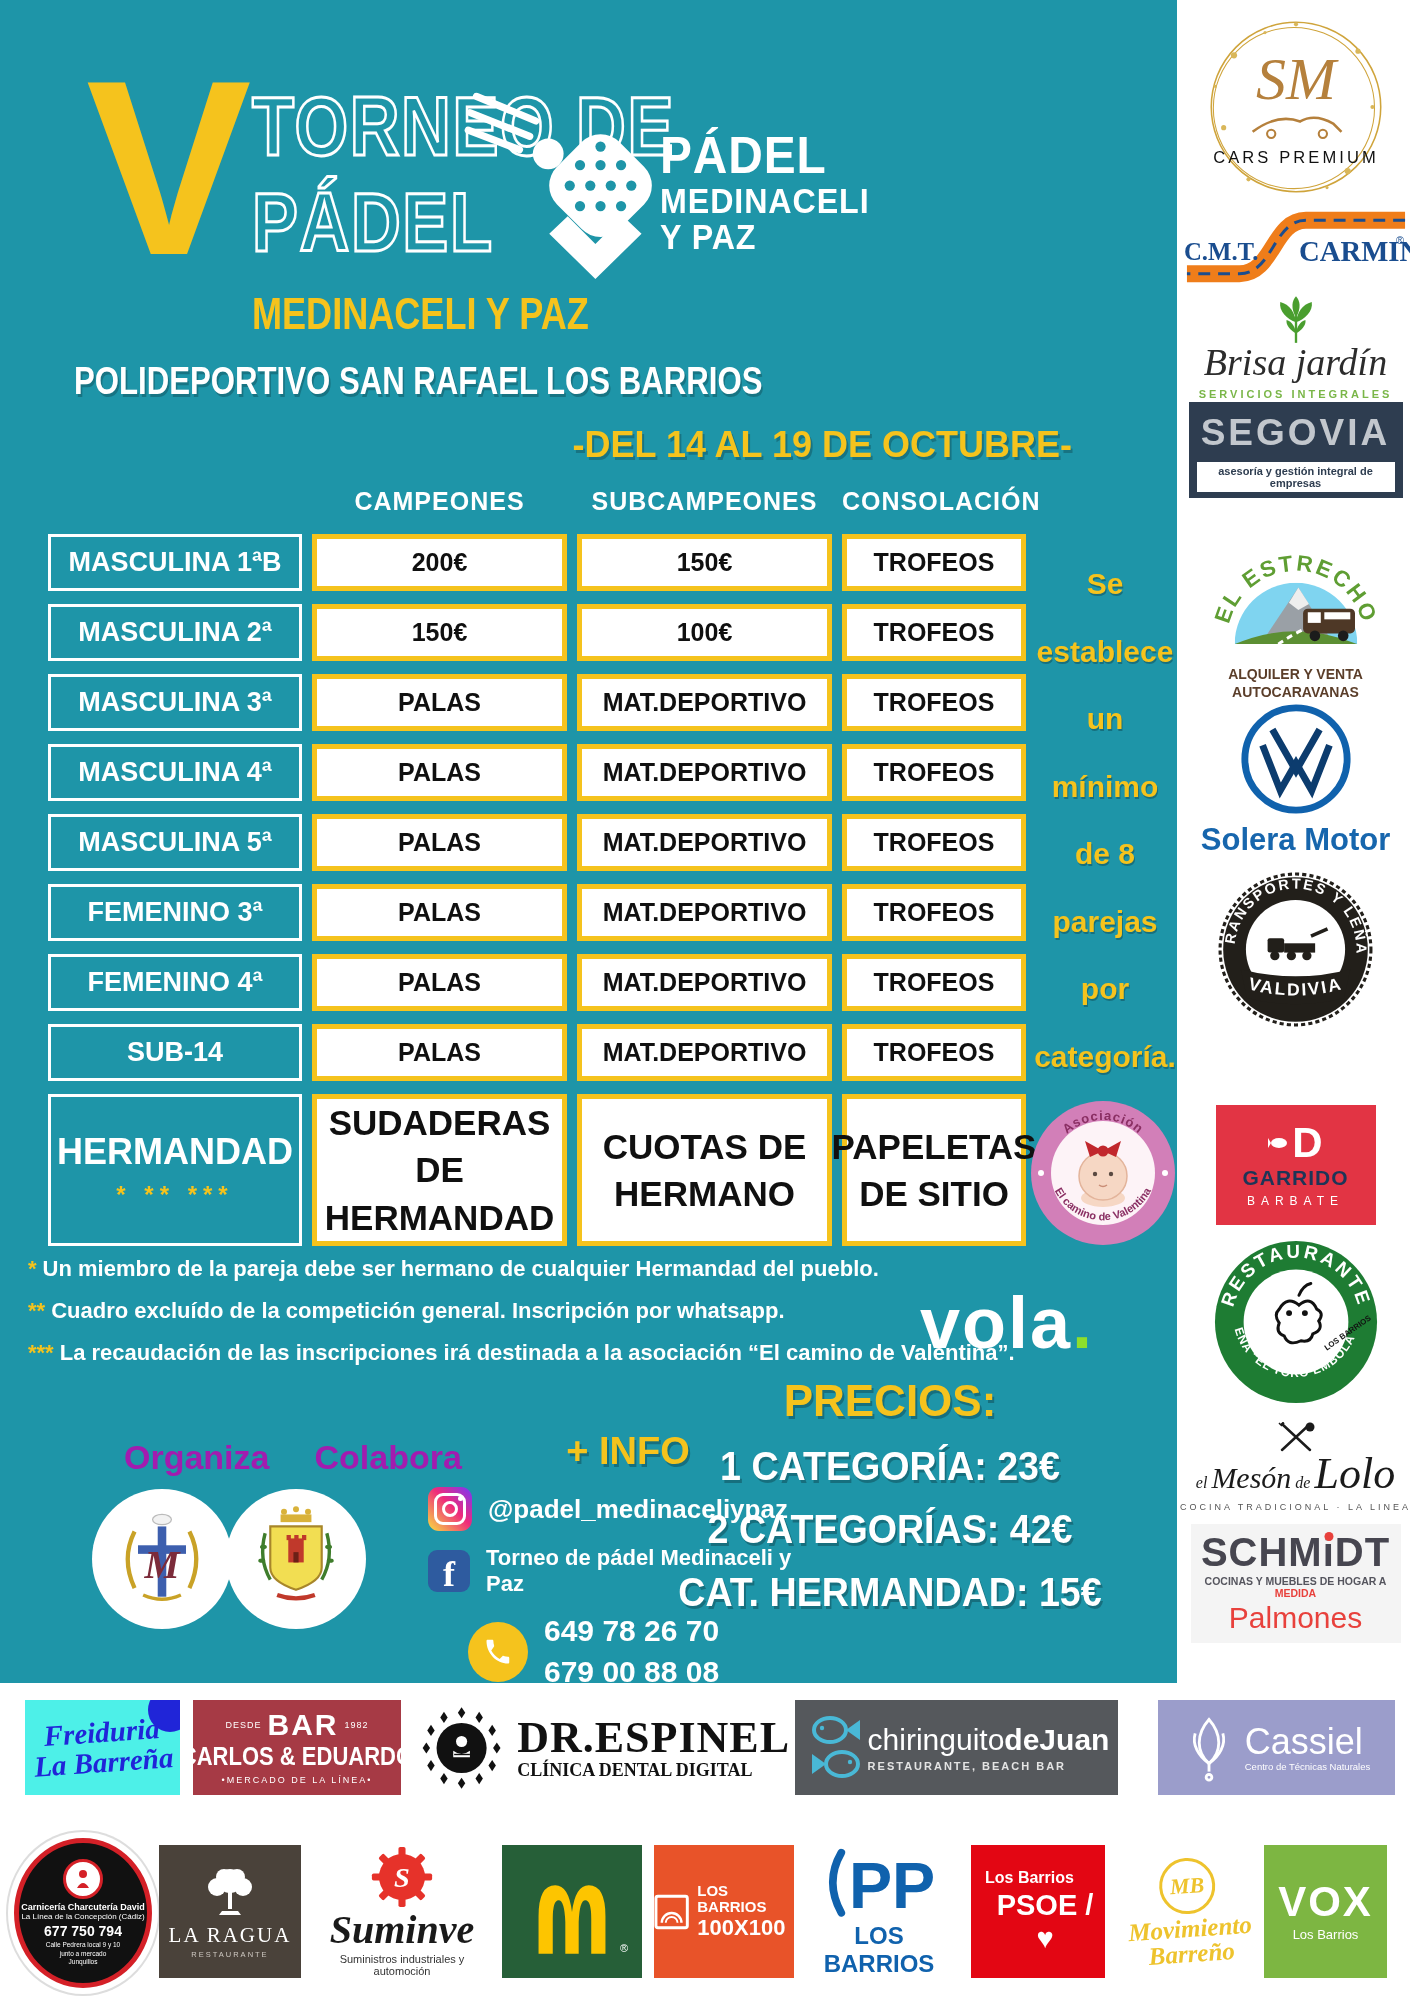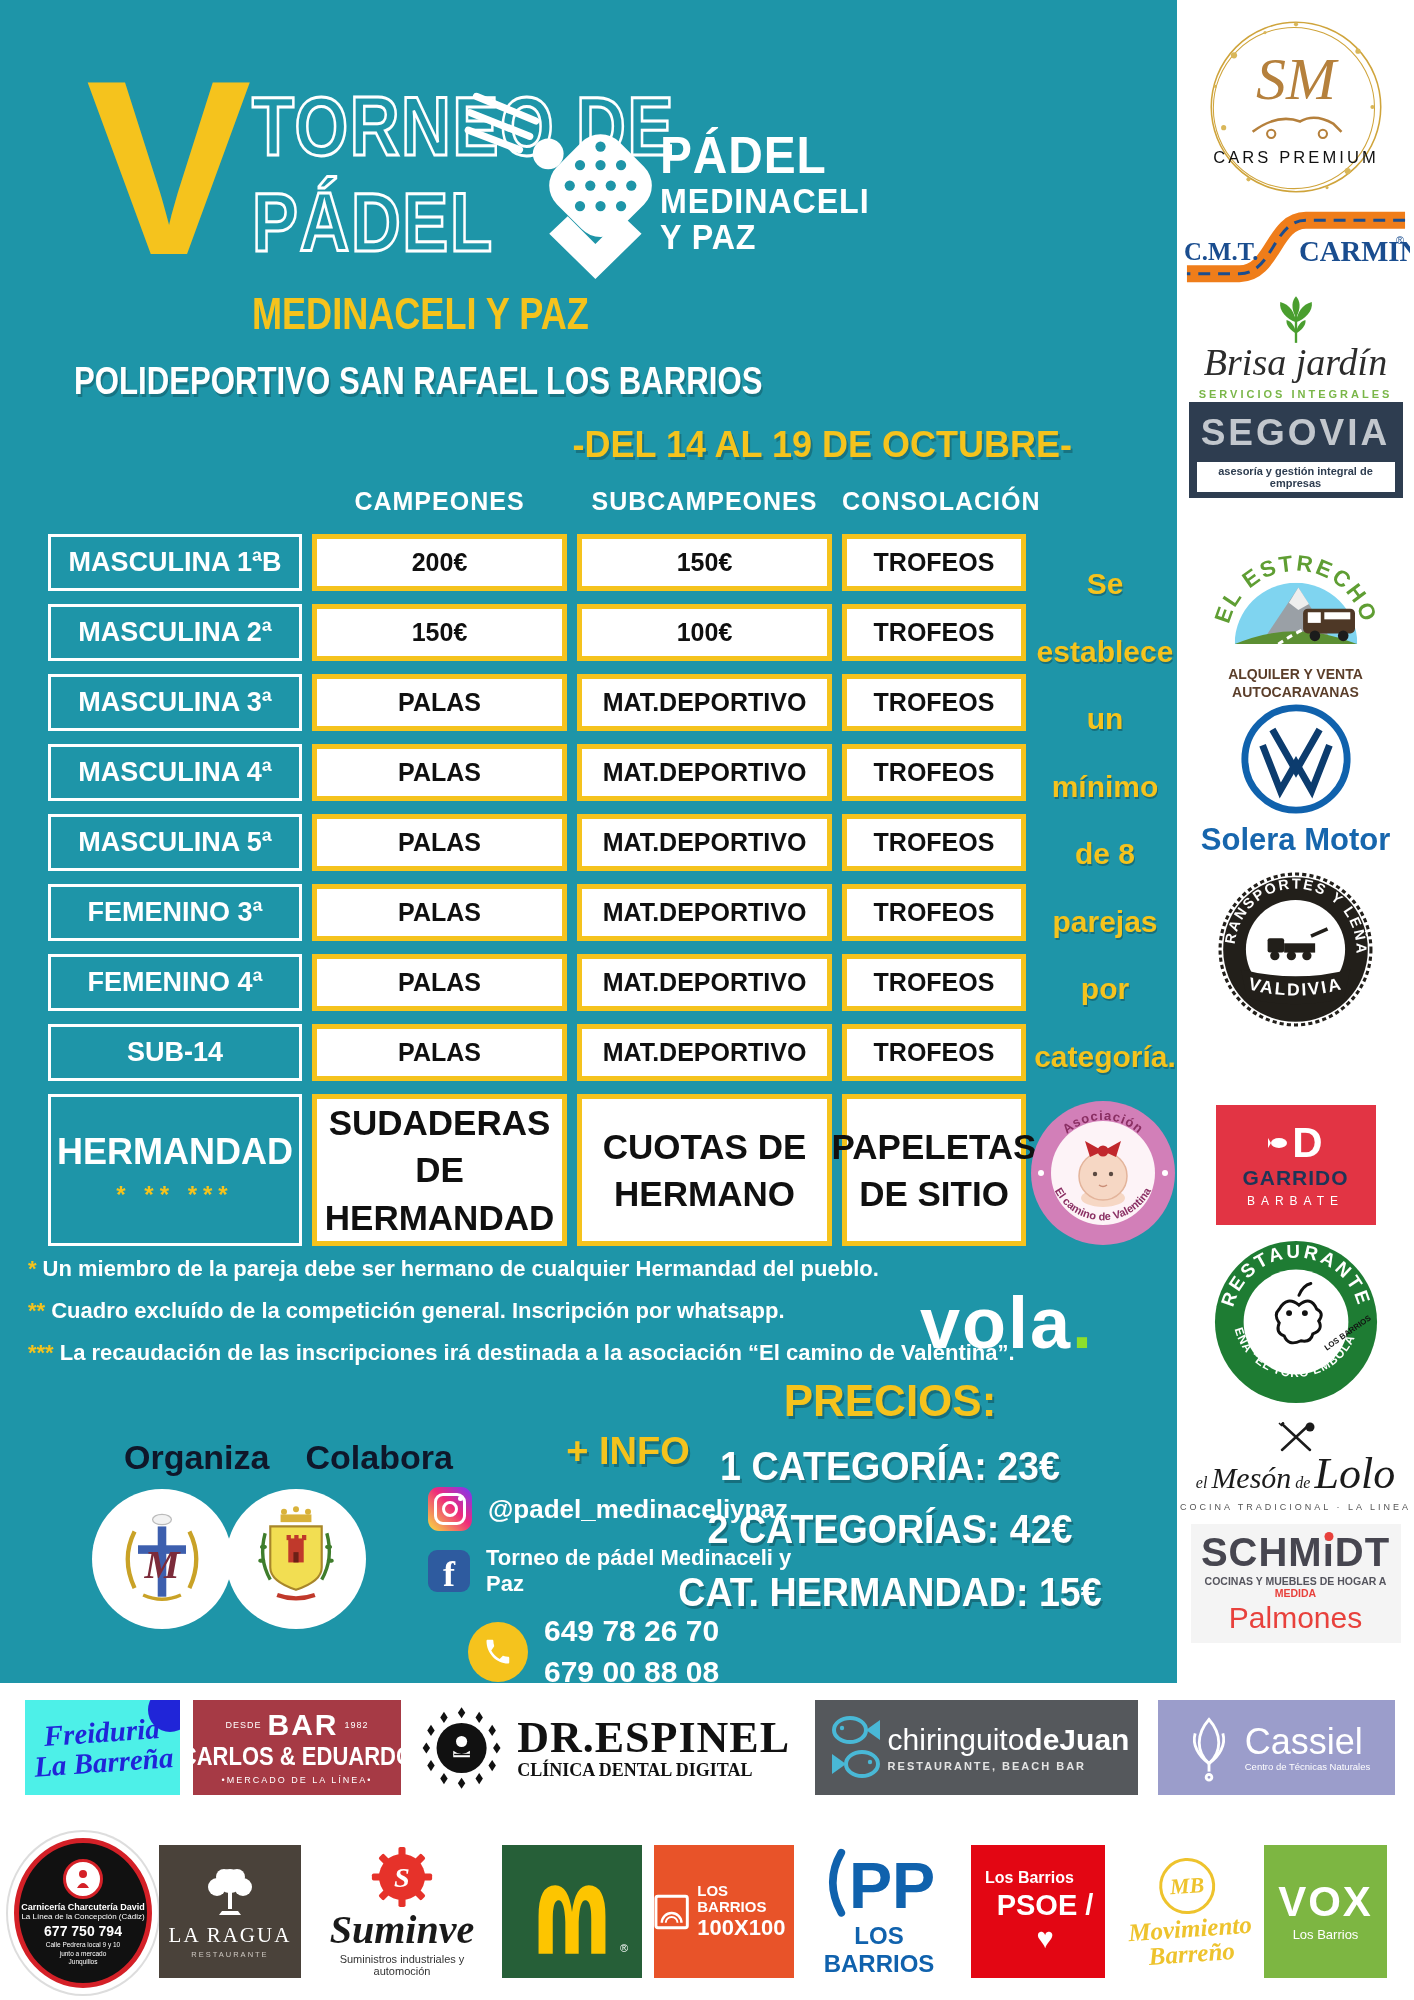--- a/index.html
+++ b/index.html
@@ -50,21 +50,21 @@
   .vola{left:920px;top:1282px;font-size:72px;font-weight:bold;color:#fff;letter-spacing:2px;text-align:center;}
   .vola .dot{color:#8ede2c;}
 
   
   .precios{left:600px;top:1376px;width:580px;text-align:center;}
   .precios .pt{font-size:44px;font-weight:bold;color:#f5c31d;text-shadow:2px 3px 0 rgba(0,0,0,.25);}
   .precios .pl{font-size:40px;font-weight:bold;color:#fff;margin-top:18px;text-shadow:2px 3px 0 rgba(0,0,0,.25);transform:scaleX(.94);}
 
   
   .org{left:92px;top:1438px;width:360px;}
-  .org .labels{display:flex;gap:36px;padding-left:32px;font-size:34px;font-weight:bold;color:#0f172a;justify-content:space-between;}
+  .org .labels{display:flex;gap:45px;padding-left:32px;font-size:34px;font-weight:bold;color:#a21caf;justify-content:space-between;}
   .org .crests{display:flex;margin-top:12px;}
   .crest{width:140px;height:140px;border-radius:50%;background:#fff;display:flex;align-items:center;justify-content:center;}
   .crest + .crest{margin-left:-6px;}
   .info{left:428px;top:1430px;width:400px;}
   .info .it{text-align:center;font-size:38px;font-weight:bold;color:#f5c31d;text-shadow:2px 3px 0 rgba(0,0,0,.25);}
   .irow{display:flex;align-items:center;gap:16px;margin-top:14px;}
   .irow .txt{color:#fff;font-weight:bold;font-size:26px;}
   .irow .txt.fbt{font-size:22px;}
   .ig{position:relative;width:44px;height:44px;border-radius:11px;flex:0 0 44px;
       background:linear-gradient(45deg,#f7d046 5%,#ee2a7b 55%,#7638fa);}
@@ -127,21 +127,21 @@
   .bar-desde,.bar-year{font-size:9px;letter-spacing:1px;}
   .bar-bar{font-size:30px;font-weight:bold;letter-spacing:2px;}
   .bar-names{font-size:25px;font-weight:bold;transform:scaleX(.88);margin-top:2px;white-space:nowrap;}
   .bar-cap{font-size:9px;letter-spacing:2px;margin-top:4px;}
 
   .espinel{left:418px;top:22px;width:372px;height:85px;flex-direction:row;gap:12px;}
   .esp-txt{text-align:left;color:#111;font-family:"Liberation Serif",serif;line-height:1.05;}
   .esp-name{font-size:44px;font-weight:bold;letter-spacing:1px;}
   .esp-cap{font-size:18px;font-weight:bold;}
 
-  .chiringuito{left:815px;top:17px;width:323px;height:95px;background:#55585c;flex-direction:row;gap:0;}
+  .chiringuito{left:795px;top:17px;width:323px;height:95px;background:#55585c;flex-direction:row;gap:0;}
   .chi-txt{text-align:left;color:#fff;line-height:1.1;}
   .chi-main{font-size:30px;}
   .chi-main .bold{font-weight:bold;}
   .chi-cap{font-size:11px;letter-spacing:2px;color:#e4e4e4;margin-top:4px;font-weight:bold;}
 
   .cassiel{left:1158px;top:17px;width:237px;height:95px;background:#9b9dcb;flex-direction:row;gap:10px;}
   .cas-txt{text-align:left;color:#fff;line-height:1.1;}
   .cas-name{font-size:36px;}
   .cas-cap{font-size:9.5px;}
 

